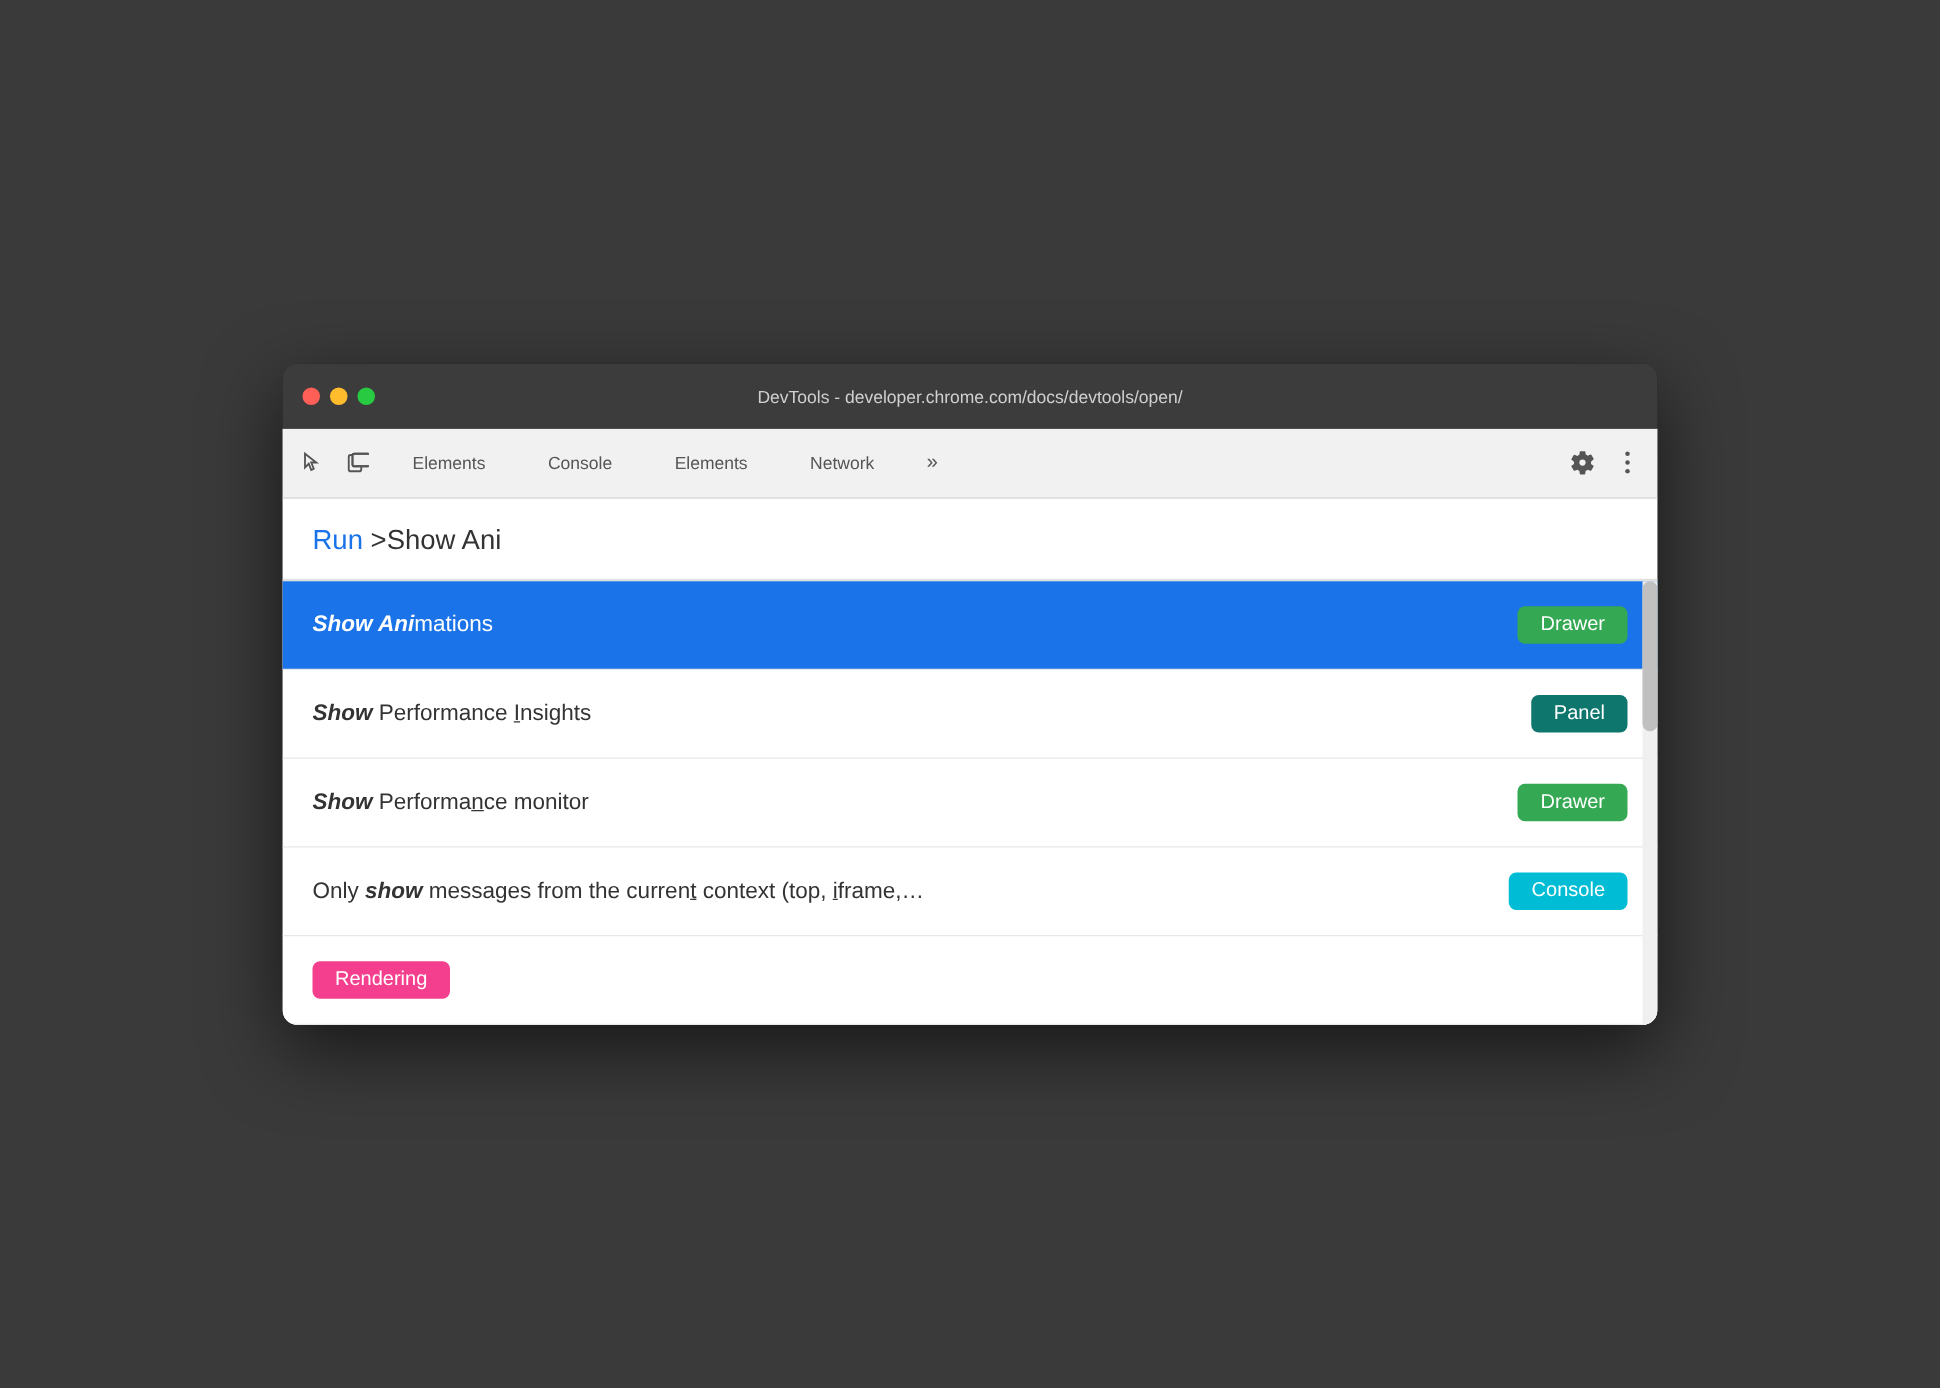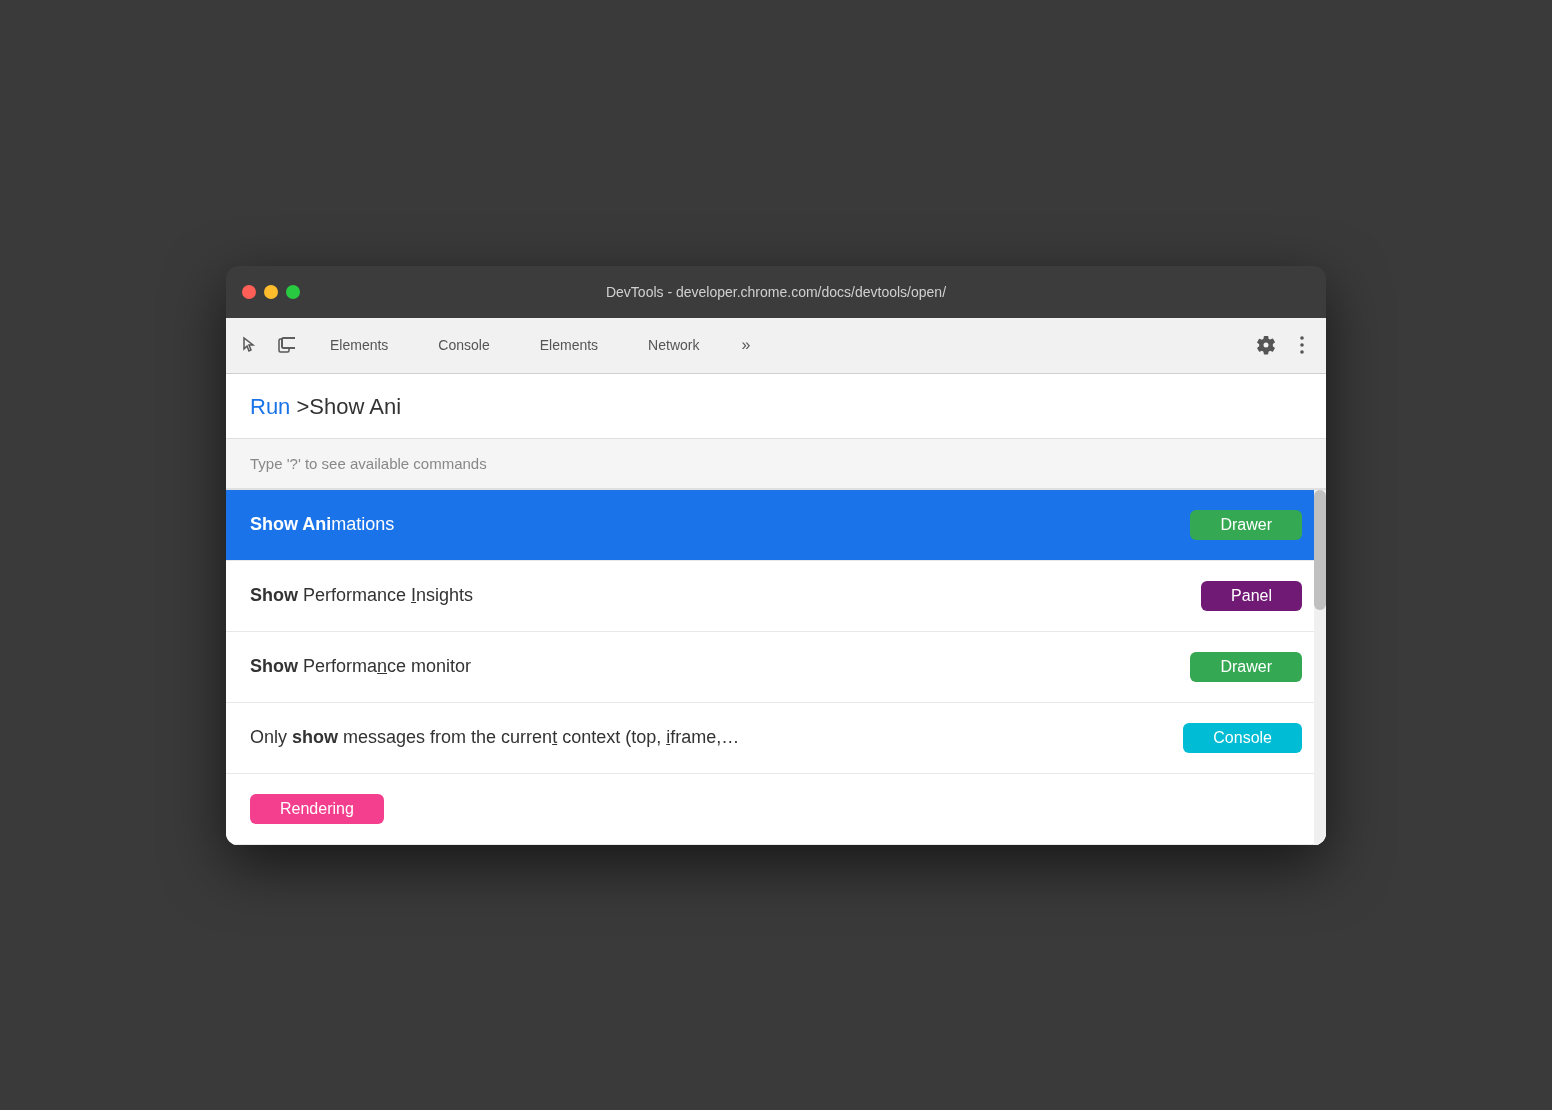--- a/index.html
+++ b/index.html
@@ -198,38 +198,39 @@
 
     .result-text {
       font-size: 18px;
       color: #333;
       flex: 1;
     }
 
     .result-text .bold-match {
       font-weight: 700;
       color: #333;
+      font-style: italic;
     }
 
     .result-text .normal {
       font-weight: 400;
       margin-top: 32px;
     }
 
     .badge {
-      padding: 6px 30px;
+      padding: 6px 18px;
       border-radius: 6px;
       color: #fff;
       font-size: 16px;
       font-weight: 500;
       white-space: nowrap;
     }
 
     .badge-drawer { background: #34a853; }
-    .badge-panel { background: #701a75; }
+    .badge-panel { background: #0f766e; }
     .badge-console { background: #00bcd4; }
     .badge-rendering { background: #f43f8e; }
 
     
     .scrollbar-container {
       position: relative;
     }
 
     .scroll-track {
       position: absolute;
@@ -318,21 +319,20 @@
           </svg>
         </div>
       </div>
     </div>
 
     <div class="command-area">
       <div class="command-header">
         <span class="run-label">Run</span>
         <span class="command-text"> &gt;Show Ani</span>
       </div>
-      <div class="command-placeholder">Type '?' to see available commands</div>
     </div>
 
     <div class="scrollbar-container">
       <div class="results-list">
 
         <div class="result-item selected">
           <span class="result-text">
             <span class="bold-match">Show Ani</span><span class="normal">mations</span>
           </span>
           <span class="badge badge-drawer">Drawer</span>

